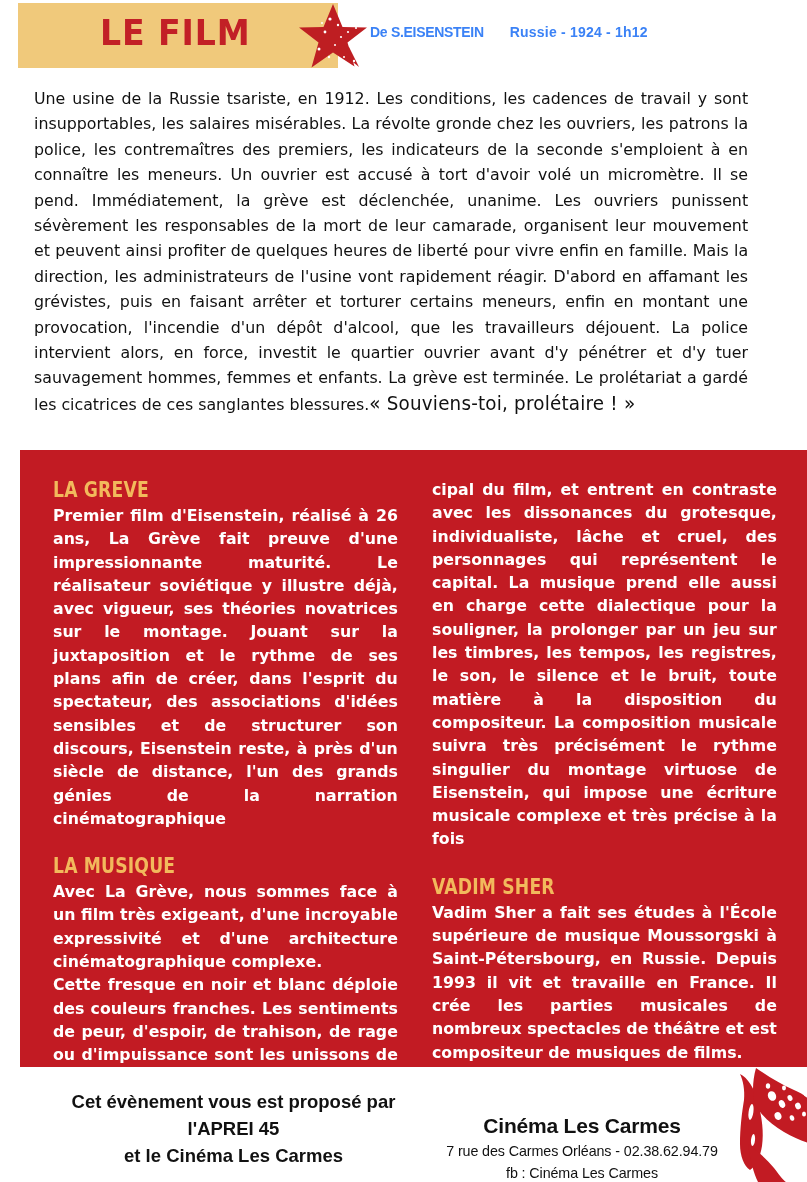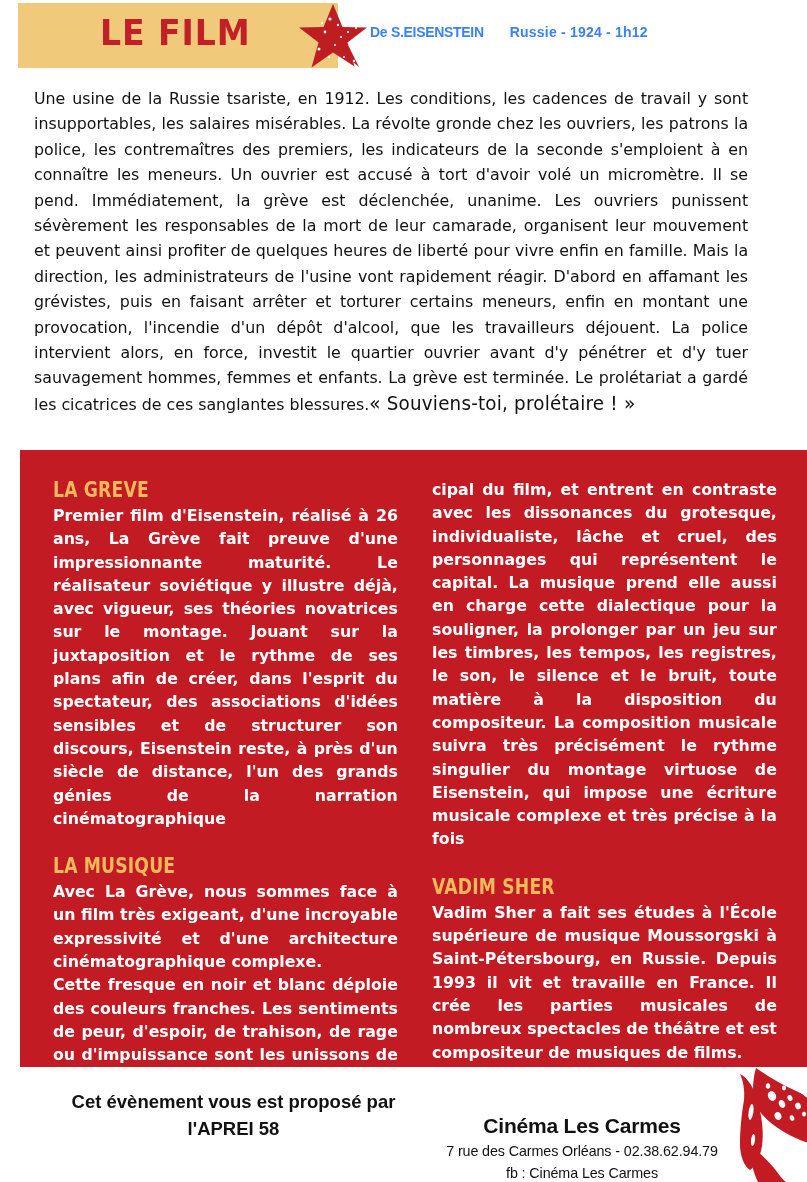--- a/index.html
+++ b/index.html
@@ -229,21 +229,22 @@
       <p class="sec-body">Vadim Sher a fait ses études à l'École supérieure de musique Moussorgski à Saint-Pétersbourg, en Russie. Depuis 1993 il vit et travaille en France. Il crée les parties musicales de nombreux spectacles de théâtre et est compositeur de musiques de films.</p>
     </div>
 
   </div>
 </div>
 
 <div class="footer">
 
   <div class="footer-left">
     <div>Cet évènement vous est proposé par</div>
-    <div>l'APREI 58</div>
+    <div>l'APREI 45</div>
+    <div>et le Cinéma Les Carmes</div>
   </div>
 
   <div class="footer-right">
     <div class="cinema-name">Cinéma Les Carmes</div>
     <div class="cinema-line">7 rue des Carmes Orléans -  02.38.62.94.79</div>
     <div class="cinema-line">fb : Cinéma Les Carmes</div>
     <div class="cinema-line">www.cinemalescarmes.com</div>
   </div>
 </div>
 

